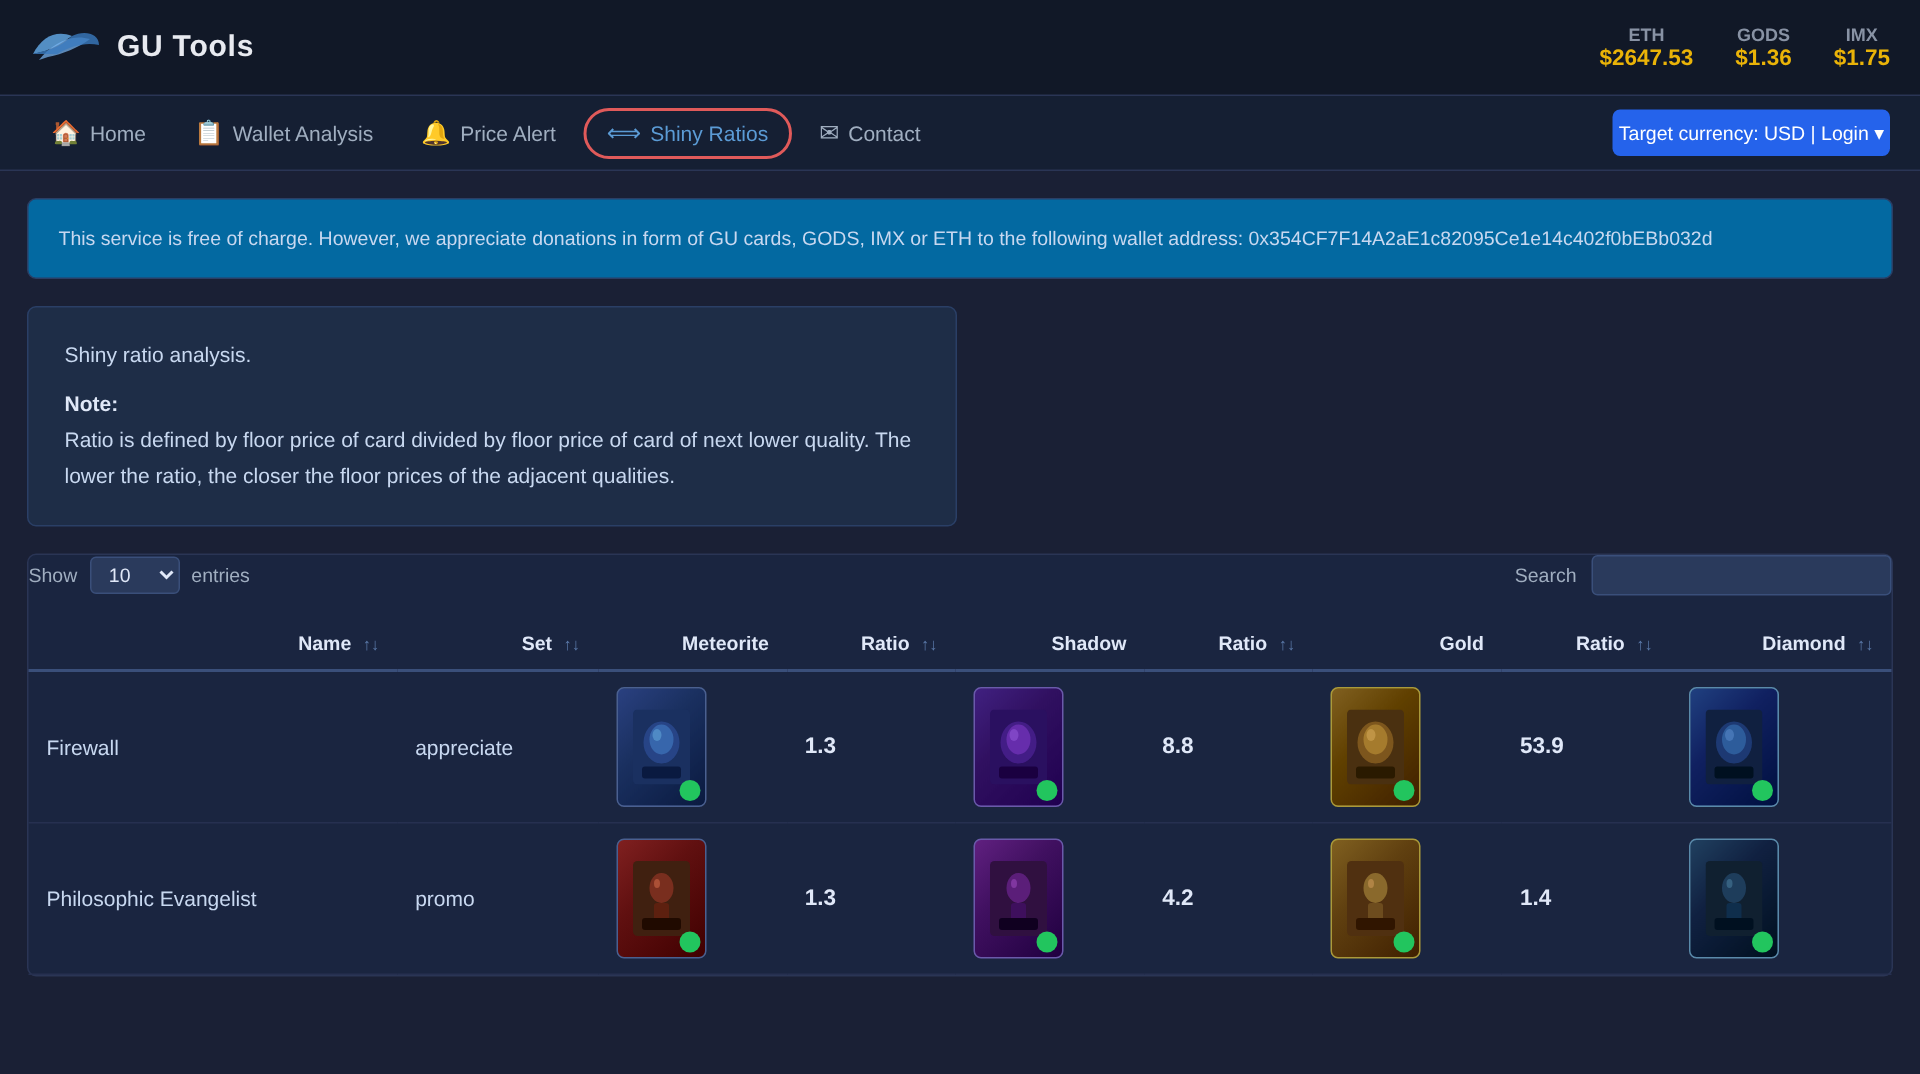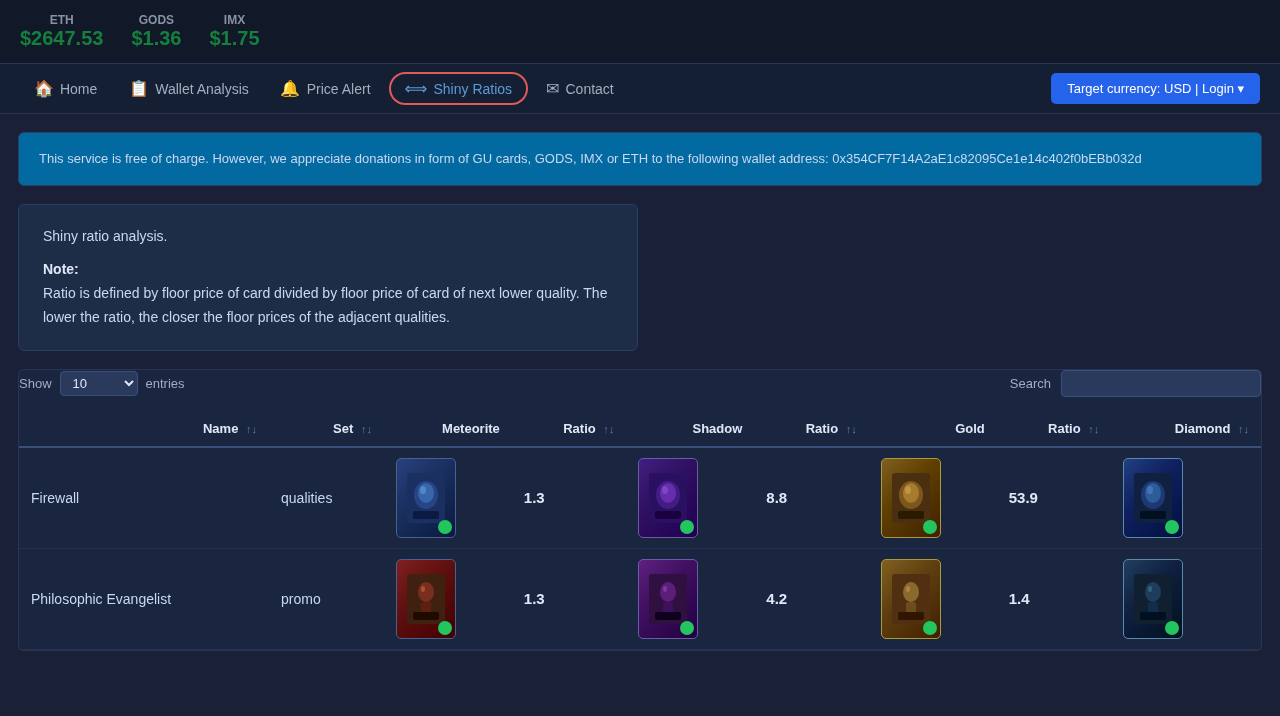--- a/index.html
+++ b/index.html
@@ -44,22 +44,22 @@
       display: flex;
       flex-direction: column;
       align-items: center;
     }
     .price-label {
       color: #8892a4;
       font-size: 12px;
       font-weight: 600;
     }
     .price-value {
-      color: #15803d;
-      font-size: 20px;
+      color: #eab308;
+      font-size: 15px;
       font-weight: 600;
     }
 
     
     .nav {
       background-color: #151f33;
       display: flex;
       align-items: center;
       justify-content: space-between;
       padding: 0 20px;
@@ -89,21 +89,21 @@
       border-radius: 20px;
       padding: 5px 14px;
     }
     .nav-icon {
       font-size: 16px;
     }
     .target-currency-btn {
       background-color: #2563eb;
       color: #fff;
       border: none;
-      padding: 8px 16px;
+      padding: 8px 4px;
       border-radius: 5px;
       cursor: pointer;
       font-size: 13px;
       display: flex;
       align-items: center;
       gap: 6px;
     }
 
     
     .notice-bar {
@@ -155,21 +155,21 @@
       color: #a0aec0;
       font-size: 13px;
     }
     .show-select {
       background-color: #2a3a5c;
       color: #e0e8f8;
       border: 1px solid #3a4f7a;
       border-radius: 4px;
       padding: 3px 8px;
       font-size: 13px;
-      width: 78px;
+      width: 60px;
     }
     .search-area {
       display: flex;
       align-items: center;
       gap: 10px;
       color: #a0aec0;
       font-size: 13px;
     }
     .search-input {
       background-color: #2a3a5c;
@@ -296,20 +296,28 @@
     
     .logo-svg {
       width: 48px;
       height: 32px;
     }
   </style>
 </head>
 <body>
 
 <div class="header">
+  <div class="header-left">
+    <svg class="logo-svg" viewBox="0 0 48 32" fill="none" xmlns="http://www.w3.org/2000/svg">
+      <path d="M2 20 C8 8, 18 4, 28 8 C22 12, 16 16, 10 18 Z" fill="#5b9bd5" opacity="0.9"></path>
+      <path d="M6 24 C14 14, 26 6, 40 10 C32 16, 22 20, 12 22 Z" fill="#7ab8f5" opacity="0.7"></path>
+      <path d="M2 20 C10 18, 20 16, 28 8 C36 4, 46 6, 46 14 C38 12, 28 14, 18 20 Z" fill="#3a7abf" opacity="0.8"></path>
+    </svg>
+    <span class="header-title">GU Tools</span>
+  </div>
   <div class="header-prices">
     <div class="price-item">
       <span class="price-label">ETH</span>
       <span class="price-value">$2647.53</span>
     </div>
     <div class="price-item">
       <span class="price-label">GODS</span>
       <span class="price-value">$1.36</span>
     </div>
     <div class="price-item">
@@ -408,21 +416,21 @@
         <th>
           <span>Diamond</span>
           <span class="sort-icon">↑↓</span>
         </th>
       </tr>
     </thead>
     <tbody>
 
       <tr>
         <td>Firewall</td>
-        <td>qualities</td>
+        <td>appreciate</td>
         <td>
           <div class="card-img card-img-meteorite card-art-firewall-met">
             <div class="card-inner">
               <svg width="38" height="50" viewBox="0 0 38 50">
                 <rect width="38" height="50" rx="3" fill="#1a3060"></rect>
                 <ellipse cx="19" cy="22" rx="12" ry="14" fill="#2a4a90" opacity="0.8"></ellipse>
                 <ellipse cx="19" cy="20" rx="8" ry="10" fill="#3a6ab0" opacity="0.9"></ellipse>
                 <ellipse cx="16" cy="17" rx="3" ry="4" fill="#5a9ad0" opacity="0.7"></ellipse>
                 <rect x="6" y="38" width="26" height="8" rx="2" fill="#0a1a40"></rect>
               </svg>

